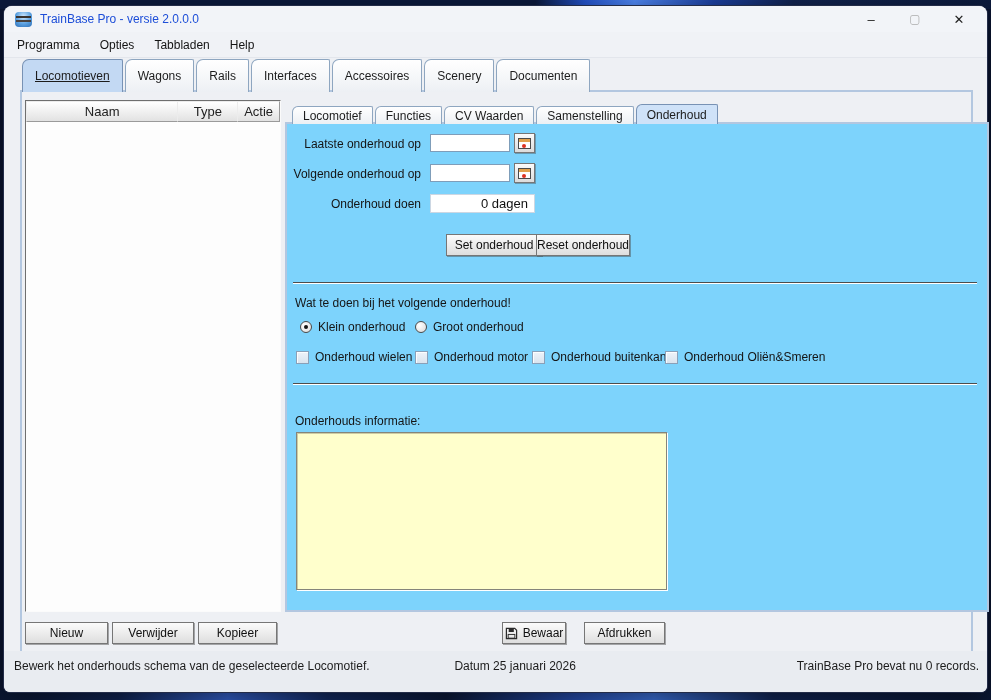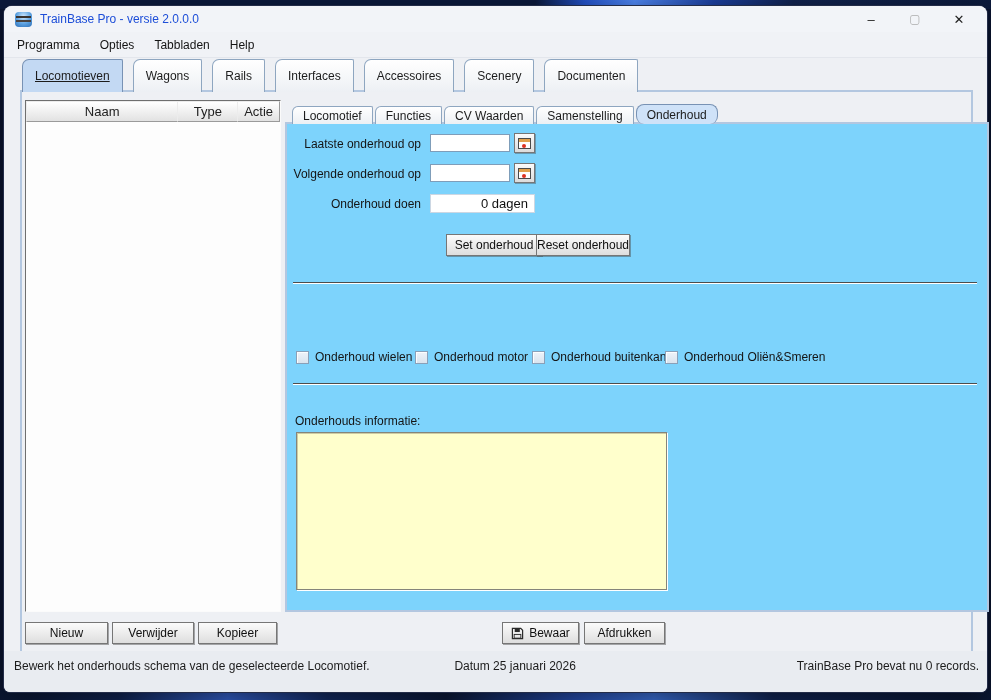--- a/index.html
+++ b/index.html
@@ -45,21 +45,21 @@
     position:absolute; top:26px; left:0; right:0; height:26px;
     display:flex; align-items:center; padding-left:3px;
     background:#f0f2f6; border-bottom:1px solid #e3e6ec;
   }
   .menu-item{ padding:4px 10px; font-size:12px; color:#141414; }
   
   .content{ position:absolute; top:52px; left:0; right:0; bottom:37px; background:#eef0f4; }
   
   .tabstrip{ position:absolute; left:18px; top:11px; display:flex; align-items:flex-end; height:23px; z-index:3; }
   .tab{
-    height:21px; padding:16px 12px; margin-right:10px;
+    height:21px; padding:16px 12px; margin-right:2px;
     display:flex; align-items:center;
     background:linear-gradient(#ffffff,#edf0f4);
     border:1px solid #8ea6c0; border-bottom:none;
     border-radius:7px 2px 0 0; font-size:12px; color:#1c1c1c; white-space:nowrap;
   }
   .tab.selected{ background:#c3d9f3; height:23px; border-color:#7892b4; }
   .tab.selected .tab-label{ text-decoration:underline; }
   
   .big-panel{
     position:absolute; left:16px; right:14px; top:32px; bottom:0;
@@ -85,32 +85,32 @@
   .btn{
     background:linear-gradient(#fbfbfb,#dedede);
     border:1px solid #767676; box-shadow:1px 1px 0 rgba(70,70,70,.45);
     font-size:12px; color:#101010;
     display:flex; align-items:center; justify-content:center;
     position:absolute; height:22px; white-space:nowrap;
   }
   .btn-nieuw{ left:3px; top:530px; width:83px; }
   .btn-verwijder{ left:90px; top:530px; width:82px; }
   .btn-kopieer{ left:176px; top:530px; width:79px; }
-  .btn-bewaar{ left:480px; top:530px; width:77px; gap:5px; }
+  .btn-bewaar{ left:480px; top:530px; width:64px; gap:5px; }
   .btn-afdrukken{ left:562px; top:530px; width:81px; }
   
   .subtabstrip{ position:absolute; left:270px; top:12px; display:flex; align-items:flex-end; height:20px; z-index:3; }
   .subtab{
     height:18px; padding:0 10px; margin-right:2px;
     display:flex; align-items:center;
     background:linear-gradient(#ffffff,#edf0f4);
     border:1px solid #8ea6c0; border-bottom:none;
     border-radius:6px 2px 0 0; font-size:12px; color:#1c1c1c; white-space:nowrap;
   }
-  .subtab.selected{ background:#cfe2f8; height:20px; border-color:#7892b4;border-radius:8px; }
+  .subtab.selected{ background:#cfe2f8; height:20px; border-color:#7892b4; }
   .right-panel{
     position:absolute; left:263px; top:30px; width:704px; height:490px;
     border:2px solid #b3c7e0; background:#7dd3fc;
   }
   .f-label{ position:absolute; left:0; width:134px; text-align:right; font-size:12px; color:#151515; }
   .tf{
     position:absolute; left:143px; width:80px; height:18px;
     border:1px solid #7f9db9; background:#fff; font-size:12px; padding:0 3px;
     font-family:"Liberation Sans","DejaVu Sans",sans-serif;
   }
@@ -264,21 +264,32 @@
         </div>
 
         <span class="f-label" style="top:73px">Onderhoud doen</span>
         <div class="tf-over">0 dagen</div>
 
         <div class="btn btn-set">Set onderhoud</div>
         <div class="btn btn-reset">Reset onderhoud</div>
 
         <div class="sep sep1"></div>
 
-
+        <span class="todo-heading">Wat te doen bij het volgende onderhoud!</span>
+
+        <div class="radio-row">
+          <div class="radio-group rg-klein">
+            <span class="radio checked"></span>
+            <span class="opt-label">Klein onderhoud</span>
+          </div>
+          <div class="radio-group rg-groot">
+            <span class="radio"></span>
+            <span class="opt-label">Groot onderhoud</span>
+          </div>
+        </div>
 
         <div class="check-row">
           <div class="check-group cg-0">
             <span class="cb"></span>
             <span class="opt-label">Onderhoud wielen</span>
           </div>
           <div class="check-group cg-1">
             <span class="cb"></span>
             <span class="opt-label">Onderhoud motor</span>
           </div>

